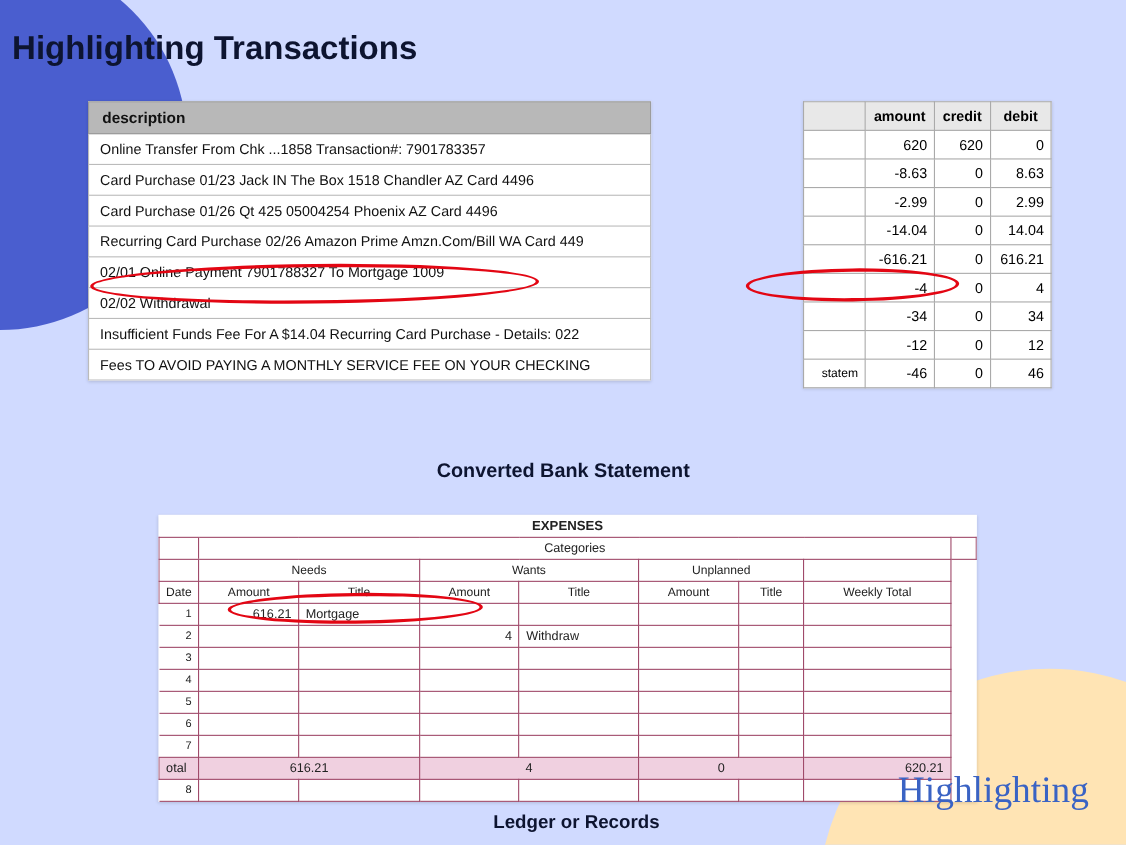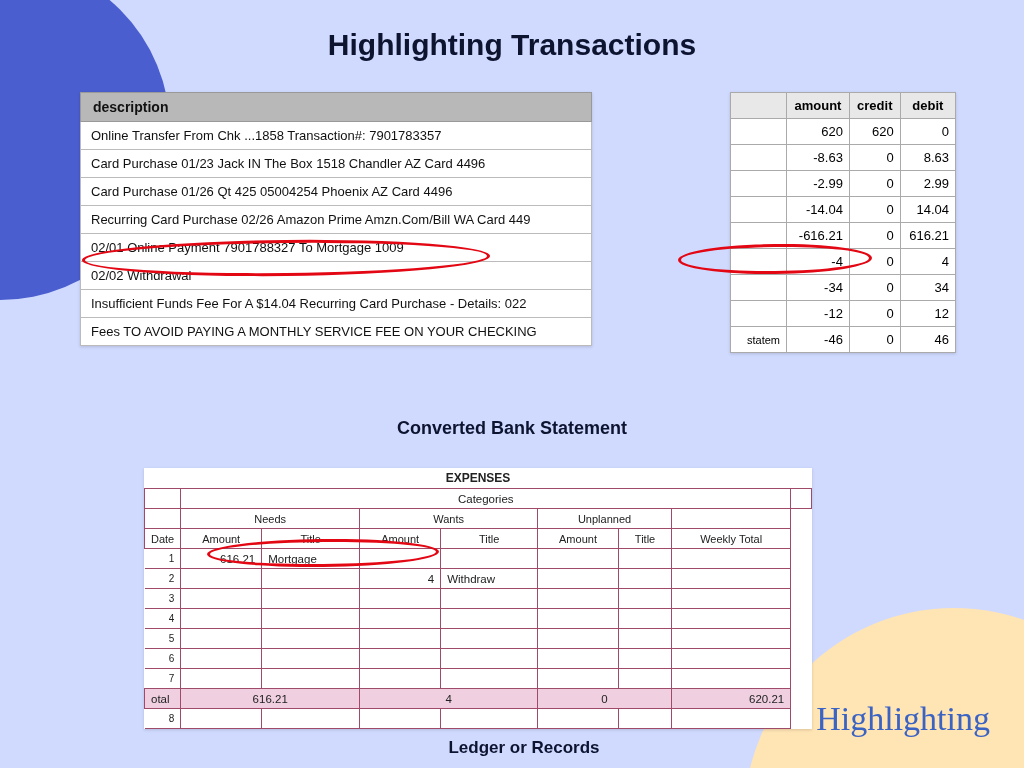--- a/index.html
+++ b/index.html
@@ -28,25 +28,25 @@
     right: -140px;
     bottom: -260px;
     background: #ffe4b4;
     border-radius: 50%;
     z-index: 0;
   }
   .title {
     position: absolute;
     top: 28px;
     left: 0; right: 0;
-    text-align: center;
     font-size: 30px;
     font-weight: 700;
     color: #0d1430;
     z-index: 10;
+    padding-left: 11px;
   }
   .panel {
     position: absolute;
     background: #fff;
     z-index: 5;
     box-shadow: 0 1px 3px rgba(0,0,0,0.15);
   }
   
   .desc-table {
     top: 92px;
@@ -128,21 +128,21 @@
     font-weight: 700;
     font-size: 17px;
     color: #0d1430;
     z-index: 6;
     margin-left: 24px;
   }
   
   .ledger {
     top: 468px;
     left: 144px;
-    width: 668px;
+    width: 744px;
     font-size: 11.5px;
     color: #222;
     overflow: hidden;
   }
   .ledger table {
     border-collapse: collapse;
     width: 100%;
   }
   .ledger td, .ledger th {
     border: 1px solid #a04a6a;

